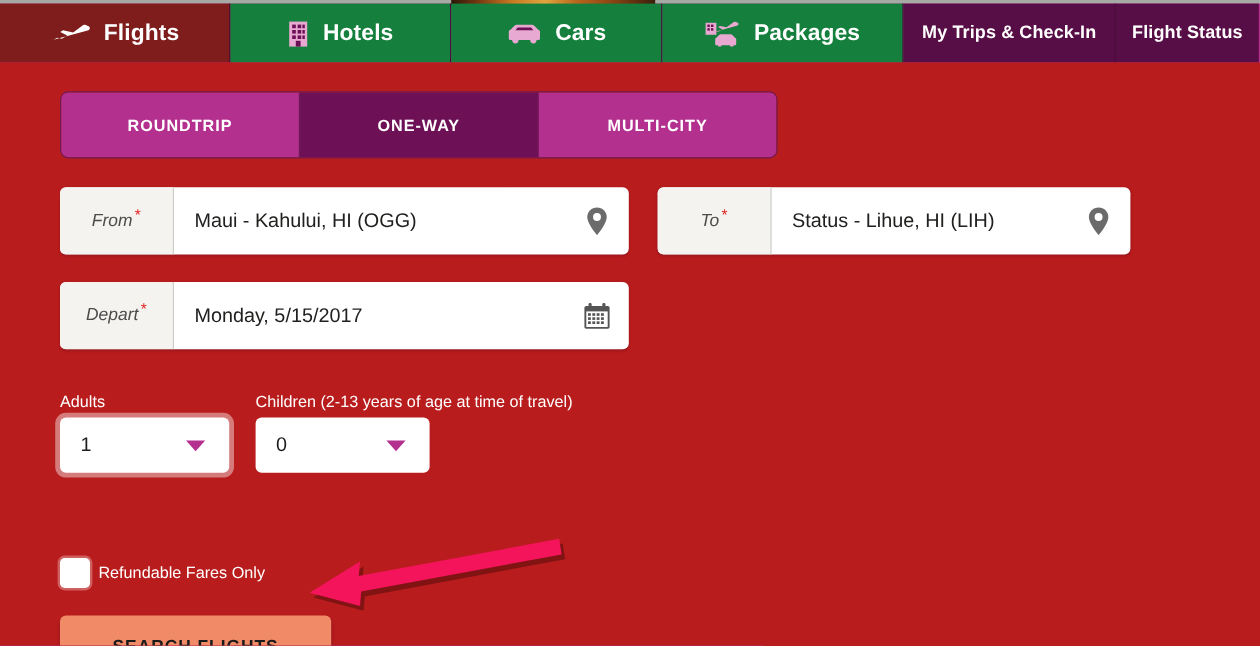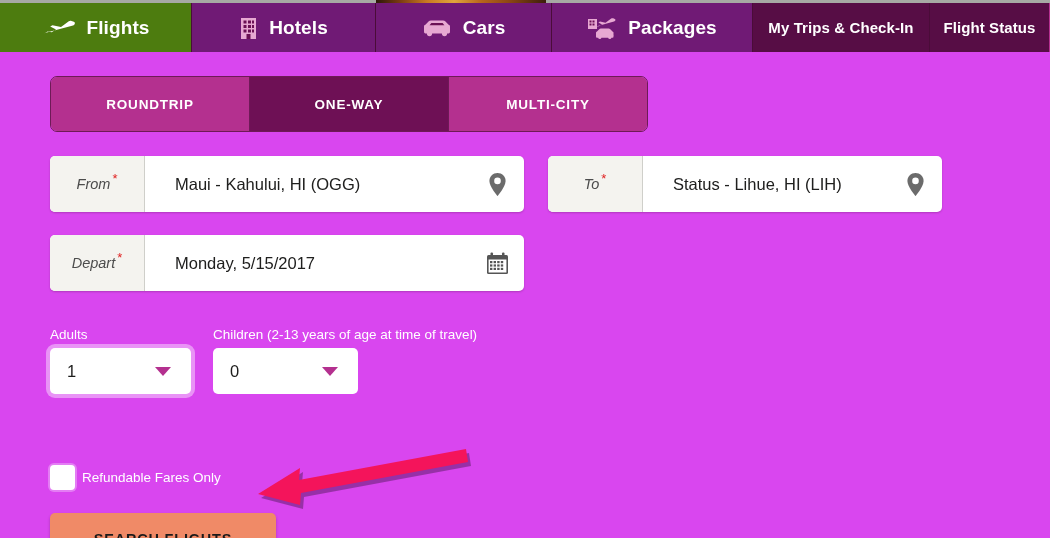--- a/index.html
+++ b/index.html
@@ -46,41 +46,41 @@
     gap: 11px;
     box-sizing: border-box;
     color: #ffffff;
     font-size: 19px;
     font-weight: bold;
     letter-spacing: .1px;
     white-space: nowrap;
     border-right: 1px solid #4a0c38;
     position: relative;
   }
-  .nav-tab.active   { background: #4d7c0f; align-items: center; }
-  .nav-tab.regular  { background: #701a75; }
+  .nav-tab.active   { background: #7f1d1d; align-items: center; }
+  .nav-tab.regular  { background: #15803d; }
   .nav-tab.dark     { background: #570d45; }
   .nav-tab.plain    { font-size: 15px; font-weight: bold; }
 
   .tab-flights   { width: 192px; }
   .tab-hotels    { width: 184px; }
   .tab-cars      { width: 176px; }
   .tab-packages  { width: 201px; }
   .tab-mytrips   { width: 177px; }
   .tab-status    { width: 119px; border-right: none; }
 
   .nav-icon { display: flex; align-items: center; flex: none; }
   .nav-icon svg { display: block; }
 
   
   .panel {
     position: absolute;
     left: 0; top: 52px;
     width: 1050px; height: 486px;
-    background: #d946ef;
+    background: #b91c1c;
   }
 
   
   .triptype {
     position: absolute;
     left: 50px; top: 24px;
     width: 598px; height: 56px;
     display: flex;
     border: 1px solid #6e1a57;
     border-radius: 7px;
@@ -124,21 +124,21 @@
     font-style: italic;
     font-size: 14.5px;
     color: #4c4c4c;
     box-sizing: border-box;
   }
   .req { color: #e02020; font-style: normal; font-size: 13px; margin-left: 2px; line-height: 1; align-self: flex-start; margin-top: 16px; }
   .field-value {
     flex: 1 1 auto;
     display: flex;
     align-items: center;
-    padding-left: 30px;
+    padding-left: 17px;
     font-size: 16.5px;
     color: #20201f;
   }
   .field-icon {
     flex: none;
     width: 54px;
     display: flex;
     align-items: center;
     justify-content: center;
   }

